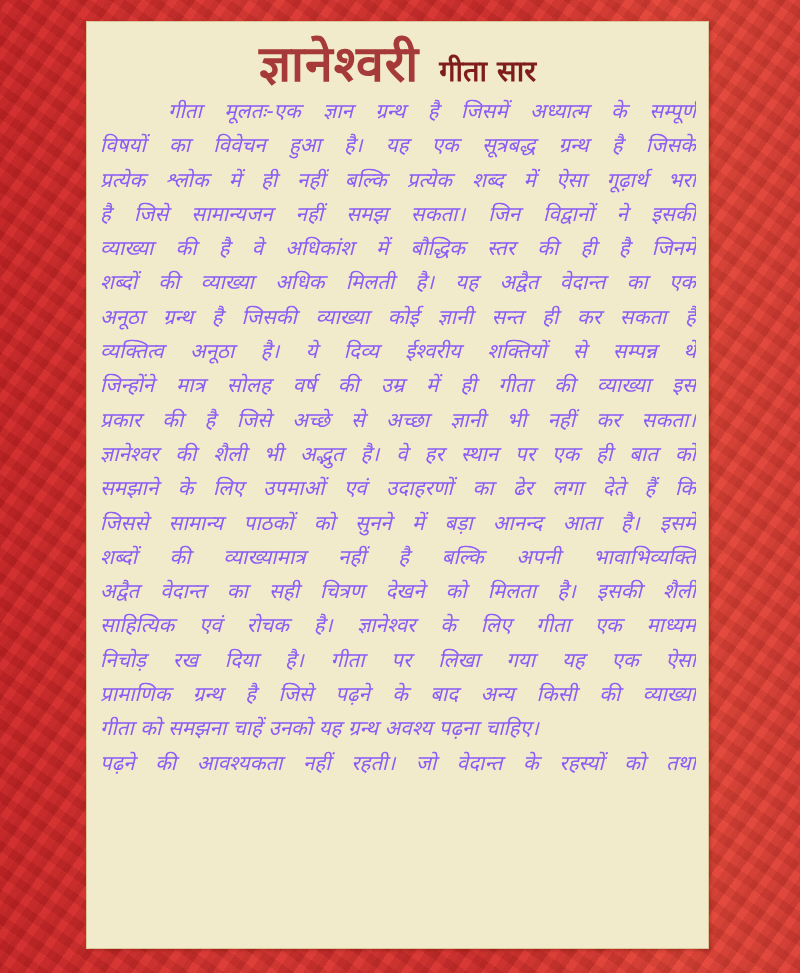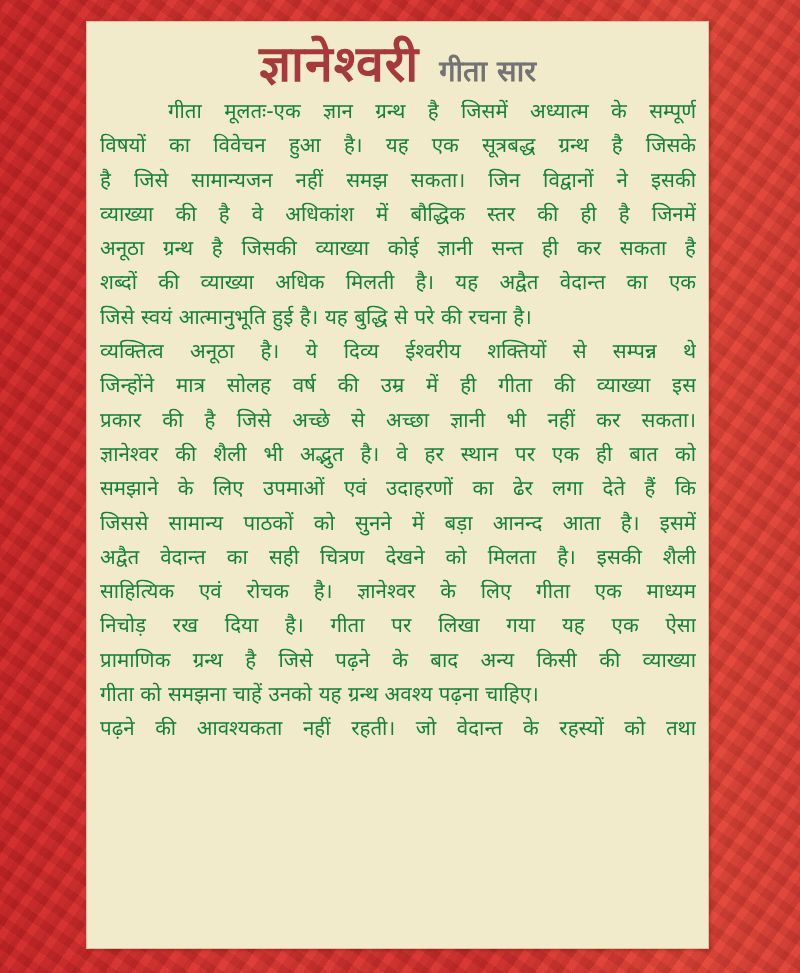--- a/index.html
+++ b/index.html
@@ -38,40 +38,41 @@
   }
   .line.last { text-align-last: left; }
   .line.indent { padding-left: 68px; }
 </style>
 </head>
 <body>
 
 <div class="panel" style="background: rgb(242, 235, 203);">
   <div class="title-row">
     <span class="title-main" style="color: rgb(166, 58, 56);">ज्ञानेश्वरी</span>
-    <span class="title-sub" style="color: #737373;">गीता सार</span>
+    <span class="title-sub" style="color: #7f1d1d;">गीता सार</span>
   </div>
 
-  <div class="body-text" style="color: #15803d;">
+  <div class="body-text" style="color: #8b5cf6; font-style: italic;">
     <div>
       <span class="line indent">गीता मूलतः-एक ज्ञान ग्रन्थ है जिसमें अध्यात्म के सम्पूर्ण</span>
       <span class="line">विषयों का विवेचन हुआ है। यह एक सूत्रबद्ध ग्रन्थ है जिसके</span>
+      <span class="line">प्रत्येक श्लोक में ही नहीं बल्कि प्रत्येक शब्द में ऐसा गूढ़ार्थ भरा</span>
       <span class="line">है जिसे सामान्यजन नहीं समझ सकता। जिन विद्वानों ने इसकी</span>
       <span class="line">व्याख्या की है वे अधिकांश में बौद्धिक स्तर की ही है जिनमें</span>
+      <span class="line">शब्दों की व्याख्या अधिक मिलती है। यह अद्वैत वेदान्त का एक</span>
       <span class="line">अनूठा ग्रन्थ है जिसकी व्याख्या कोई ज्ञानी सन्त ही कर सकता है</span>
-      <span class="line">शब्दों की व्याख्या अधिक मिलती है। यह अद्वैत वेदान्त का एक</span>
-      <span class="line last">जिसे स्वयं आत्मानुभूति हुई है। यह बुद्धि से परे की रचना है।</span>
     </div>
     <div>
       <span class="line">व्यक्तित्व अनूठा है। ये दिव्य ईश्वरीय शक्तियों से सम्पन्न थे</span>
       <span class="line">जिन्होंने मात्र सोलह वर्ष की उम्र में ही गीता की व्याख्या इस</span>
       <span class="line">प्रकार की है जिसे अच्छे से अच्छा ज्ञानी भी नहीं कर सकता।</span>
       <span class="line">ज्ञानेश्वर की शैली भी अद्भुत है। वे हर स्थान पर एक ही बात को</span>
       <span class="line">समझाने के लिए उपमाओं एवं उदाहरणों का ढेर लगा देते हैं कि</span>
       <span class="line">जिससे सामान्य पाठकों को सुनने में बड़ा आनन्द आता है। इसमें</span>
+      <span class="line">शब्दों की व्याख्यामात्र नहीं है बल्कि अपनी भावाभिव्यक्ति</span>
       <span class="line">अद्वैत वेदान्त का सही चित्रण देखने को मिलता है। इसकी शैली</span>
       <span class="line">साहित्यिक एवं रोचक है। ज्ञानेश्वर के लिए गीता एक माध्यम</span>
       <span class="line">निचोड़ रख दिया है। गीता पर लिखा गया यह एक ऐसा</span>
       <span class="line">प्रामाणिक ग्रन्थ है जिसे पढ़ने के बाद अन्य किसी की व्याख्या</span>
       <span class="line last">गीता को समझना चाहें उनको यह ग्रन्थ अवश्य पढ़ना चाहिए।</span>
       <span class="line">पढ़ने की आवश्यकता नहीं रहती। जो वेदान्त के रहस्यों को तथा</span>
     </div>
   </div>
 </div>
 

